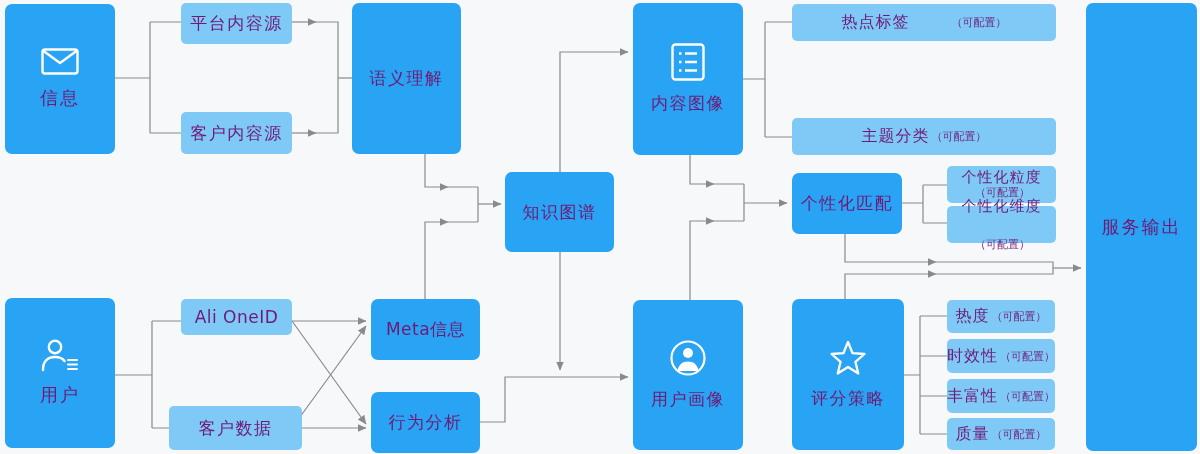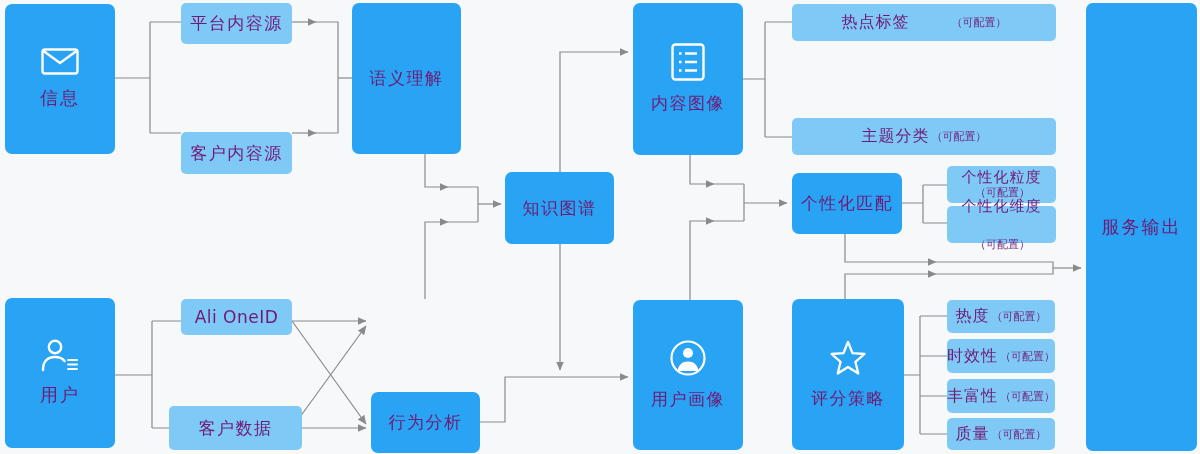--- a/index.html
+++ b/index.html
@@ -106,38 +106,41 @@
             <path d="M28,21 H37 M28,25.5 H37 M28,30 H37" stroke-width="2"></path>
           </g>
         </svg>
     </span>
     <span>用户</span>
   </div>
 
   <div class="node light lbl-lg" style="left:181px;top:3px;width:111px;height:41px;">
     <span>平台内容源</span>
   </div>
-  <div class="node light lbl-lg" style="left:181px;top:112px;width:111px;height:42px;margin-top:20px;">
+  <div class="node light lbl-lg" style="left:181px;top:112px;width:111px;height:42px;">
     <span>客户内容源</span>
   </div>
   <div class="node light lbl-lg latin" style="left:181px;top:299px;width:111px;height:36px;">
     <span>Ali OneID</span>
   </div>
   <div class="node light lbl-lg" style="left:169px;top:406px;width:133px;height:44px;font-family:Liberation Mono, monospace;">
     <span>客户数据</span>
   </div>
 
   <div class="node primary lbl-lg" style="left:352px;top:3px;width:109px;height:151px;">
     <span>语义理解</span>
   </div>
+  <div class="node primary lbl-lg latin" style="left:371px;top:299px;width:109px;height:61px;">
+    <span>Meta信息</span>
+  </div>
   <div class="node primary lbl-lg" style="left:371px;top:392px;width:109px;height:61px;">
     <span>行为分析</span>
   </div>
 
-  <div class="node primary lbl-lg" style="left:505px;top:172px;width:109px;height:72px;">
+  <div class="node primary lbl-lg" style="left:505px;top:172px;width:109px;height:80px;">
     <span>知识图谱</span>
   </div>
 
   <div class="node primary stack lbl-lg" style="left:633px;top:3px;width:110px;height:152px;">
     <span class="icon-wrap">
       <svg width="34" height="38" viewBox="0 0 34 38">
           <g fill="none" stroke="#fff" stroke-width="2.4">
             <rect x="1.5" y="1.5" width="31" height="35" rx="3"></rect>
             <g stroke-width="2.6">
               <path d="M8,10.5 H10.5 M14,10.5 H26 M8,19 H10.5 M14,19 H26 M8,27.5 H10.5 M14,27.5 H26"></path>

